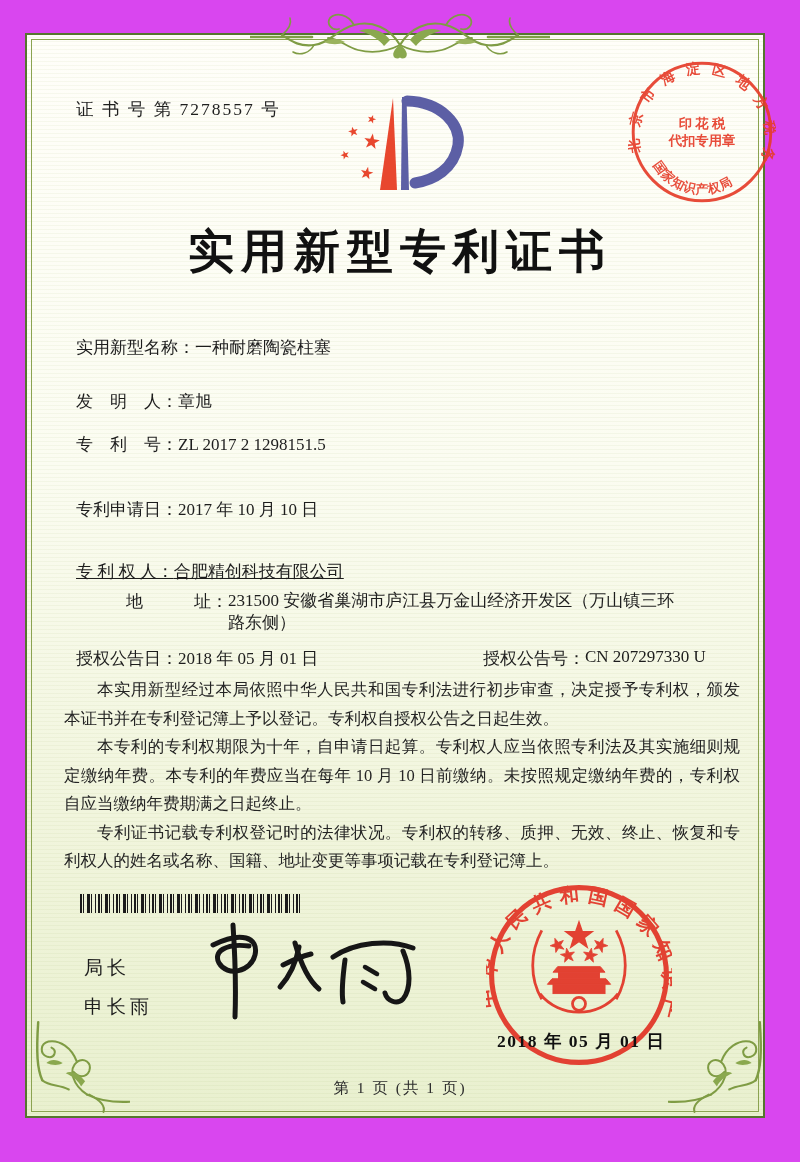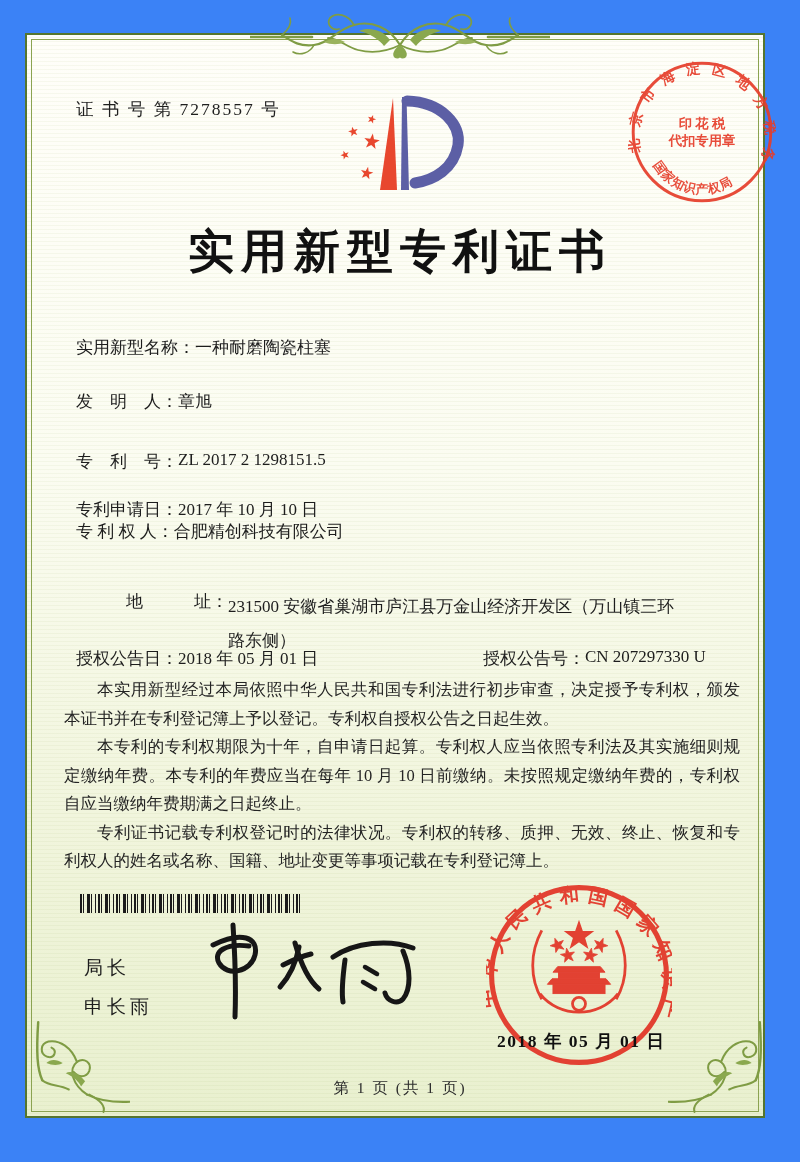--- a/index.html
+++ b/index.html
@@ -1,20 +1,20 @@
 <!DOCTYPE html>
 <html><head>
 <meta charset="utf-8">
 <style>
   * { margin:0; padding:0; box-sizing:border-box; }
   html,body { background:#ffffff; }
   body { font-family:"Liberation Serif","DejaVu Serif",serif; color:#222; }
   .page {
     position:relative; width:800px; height:1162px; margin:0 auto;
-    background:#3b82f6; overflow:hidden;
+    background:#d946ef; overflow:hidden;
   }
   
   .paper {
     position:absolute; left:25px; top:33px; width:740px; height:1085px;
     background:
       repeating-linear-gradient(180deg, rgba(140,165,80,0.07) 0 1px, rgba(0,0,0,0) 1px 4px),
       linear-gradient(180deg,#fffef9 0%, #fbfcf1 40%, #f1f5dd 72%, #e9f0cf 100%);
   }
   .frame-outer {
     position:absolute; left:25px; top:33px; width:740px; height:1085px;
@@ -26,25 +26,25 @@
   }
   .abs { position:absolute; }
   .cert-no { left:76px; top:97px; font-size:17.5px; letter-spacing:2px; color:#1f1f1f; }
   .title { left:0; right:0; top:221px; text-align:center; font-size:46px; font-weight:700;
            letter-spacing:7px; color:#111; }
   .field { left:76px; font-size:17px; color:#1d1d1d; display:flex; }
   .field .lbl { white-space:pre; flex:0 0 auto; }
   .field .val { white-space:pre-wrap; }
   .f-name    { top:336px; }
   .f-inv     { top:390px; }
-  .f-pno     { top:450px; }
+  .f-pno     { top:433px;align-items:center; }
   .f-fdate   { top:498px; }
-  .f-holder  { top:520px; }
+  .f-holder  { top:560px;text-decoration:underline; }
   .f-addr    { top:590px; width:600px;justify-content:flex-end; }
-  .f-addr .val { width:448px; line-height:34px; }
+  .f-addr .val { width:448px; line-height:22px; }
   .f-gdate   { top:647px; }
   .f-gno     { top:647px; left:458px;margin-left:25px; }
   .body-text { left:64px; top:676px; width:676px; font-size:16.5px; line-height:28.5px;
                color:#242424; text-align:justify; }
   .body-text p { text-indent:2em; }
   .barcode { left:80px; top:894px; width:221px; height:19px;
     background:repeating-linear-gradient(90deg,
       #1b1b1b 0 2px, rgba(0,0,0,0) 2px 3px,
       #1b1b1b 3px 4px, rgba(0,0,0,0) 4px 7px,
       #1b1b1b 7px 10px, rgba(0,0,0,0) 10px 11px,

